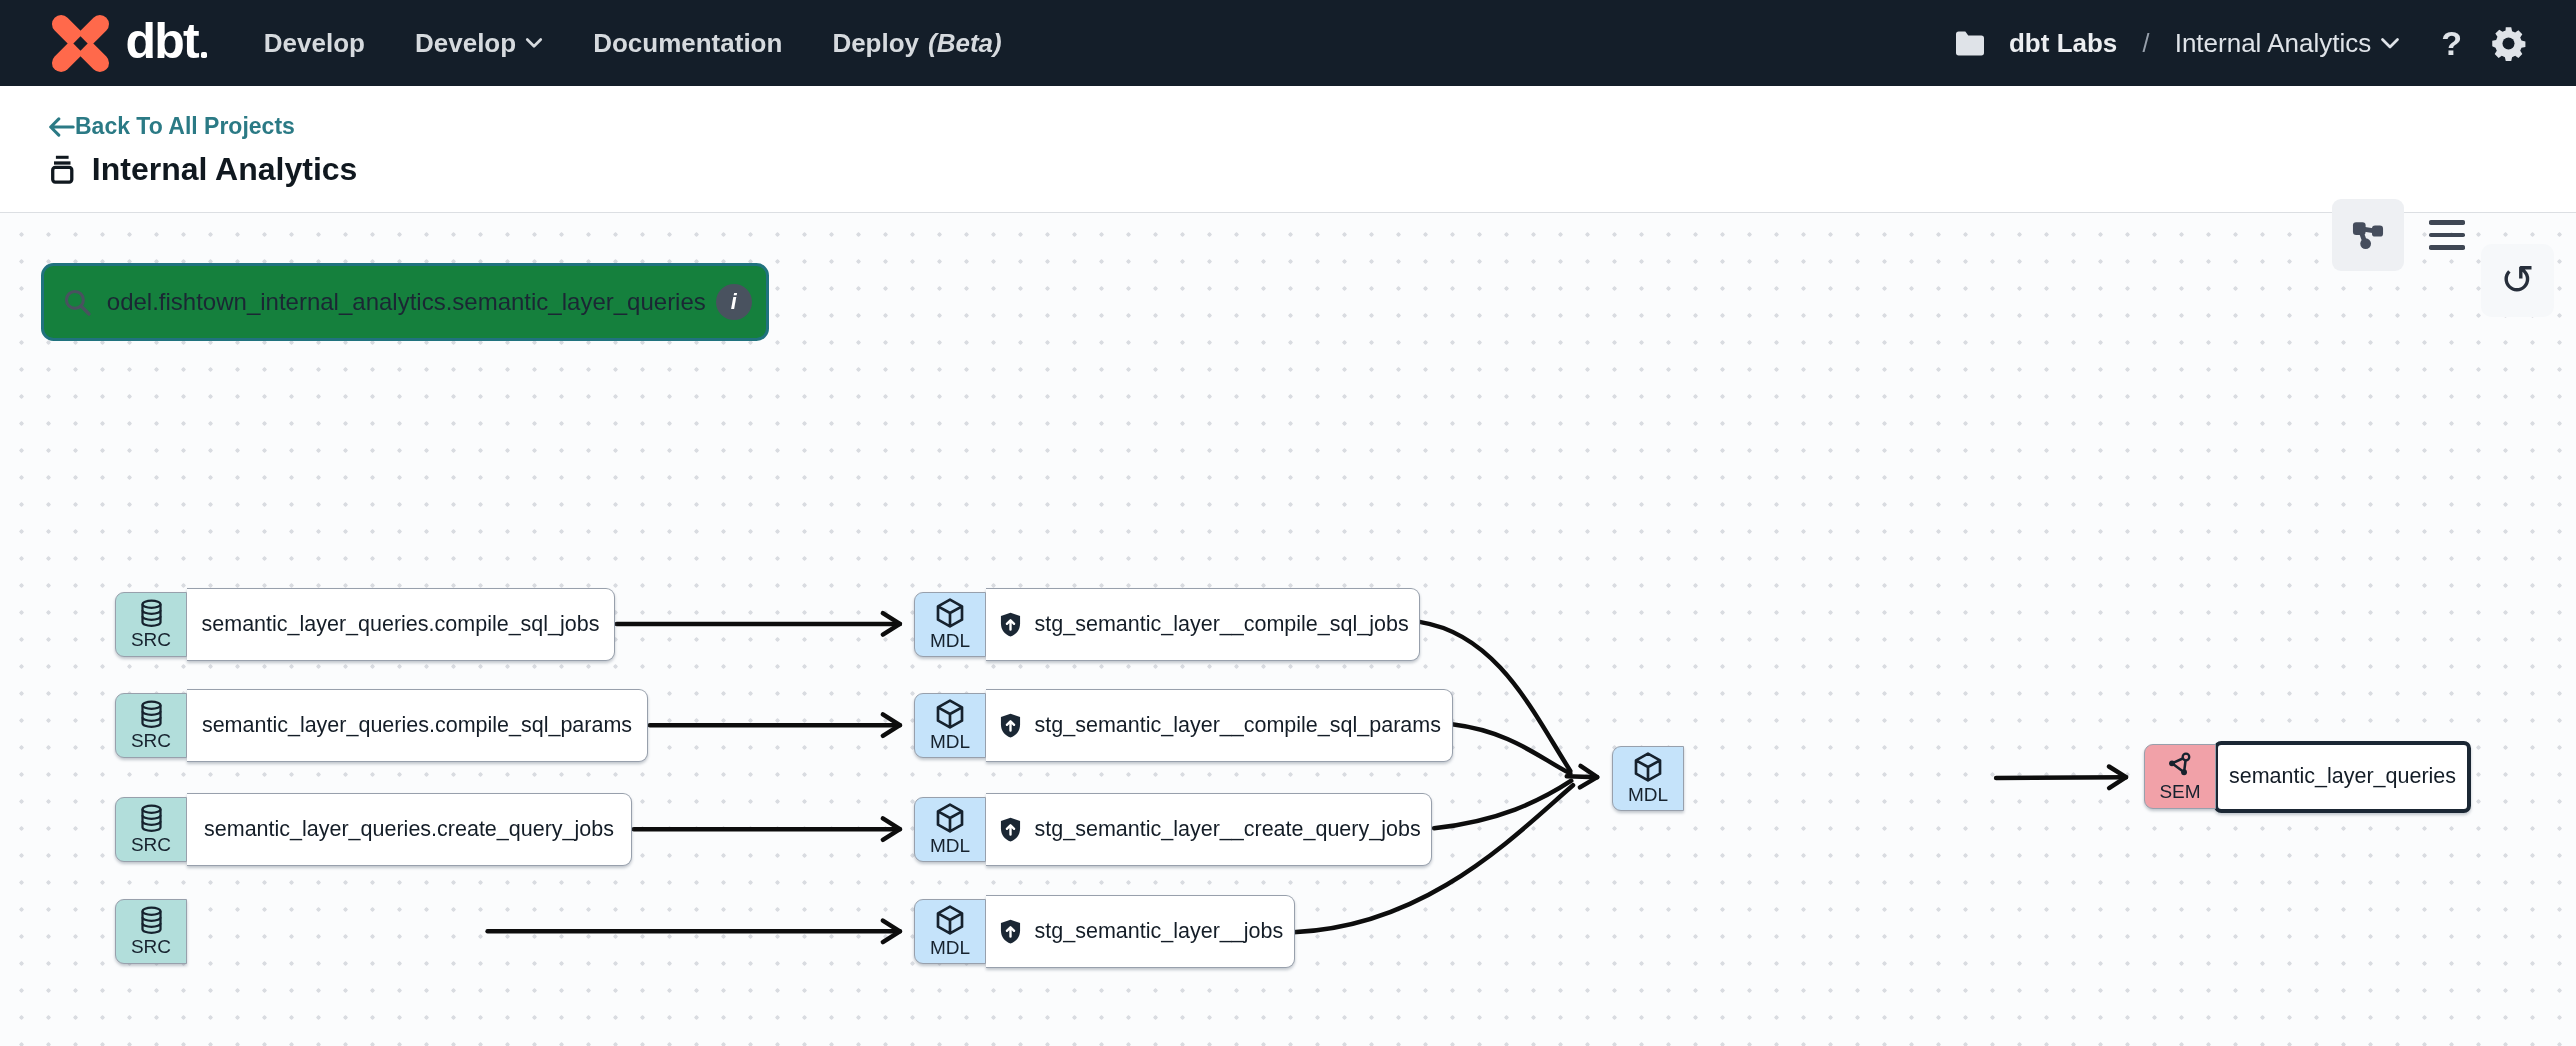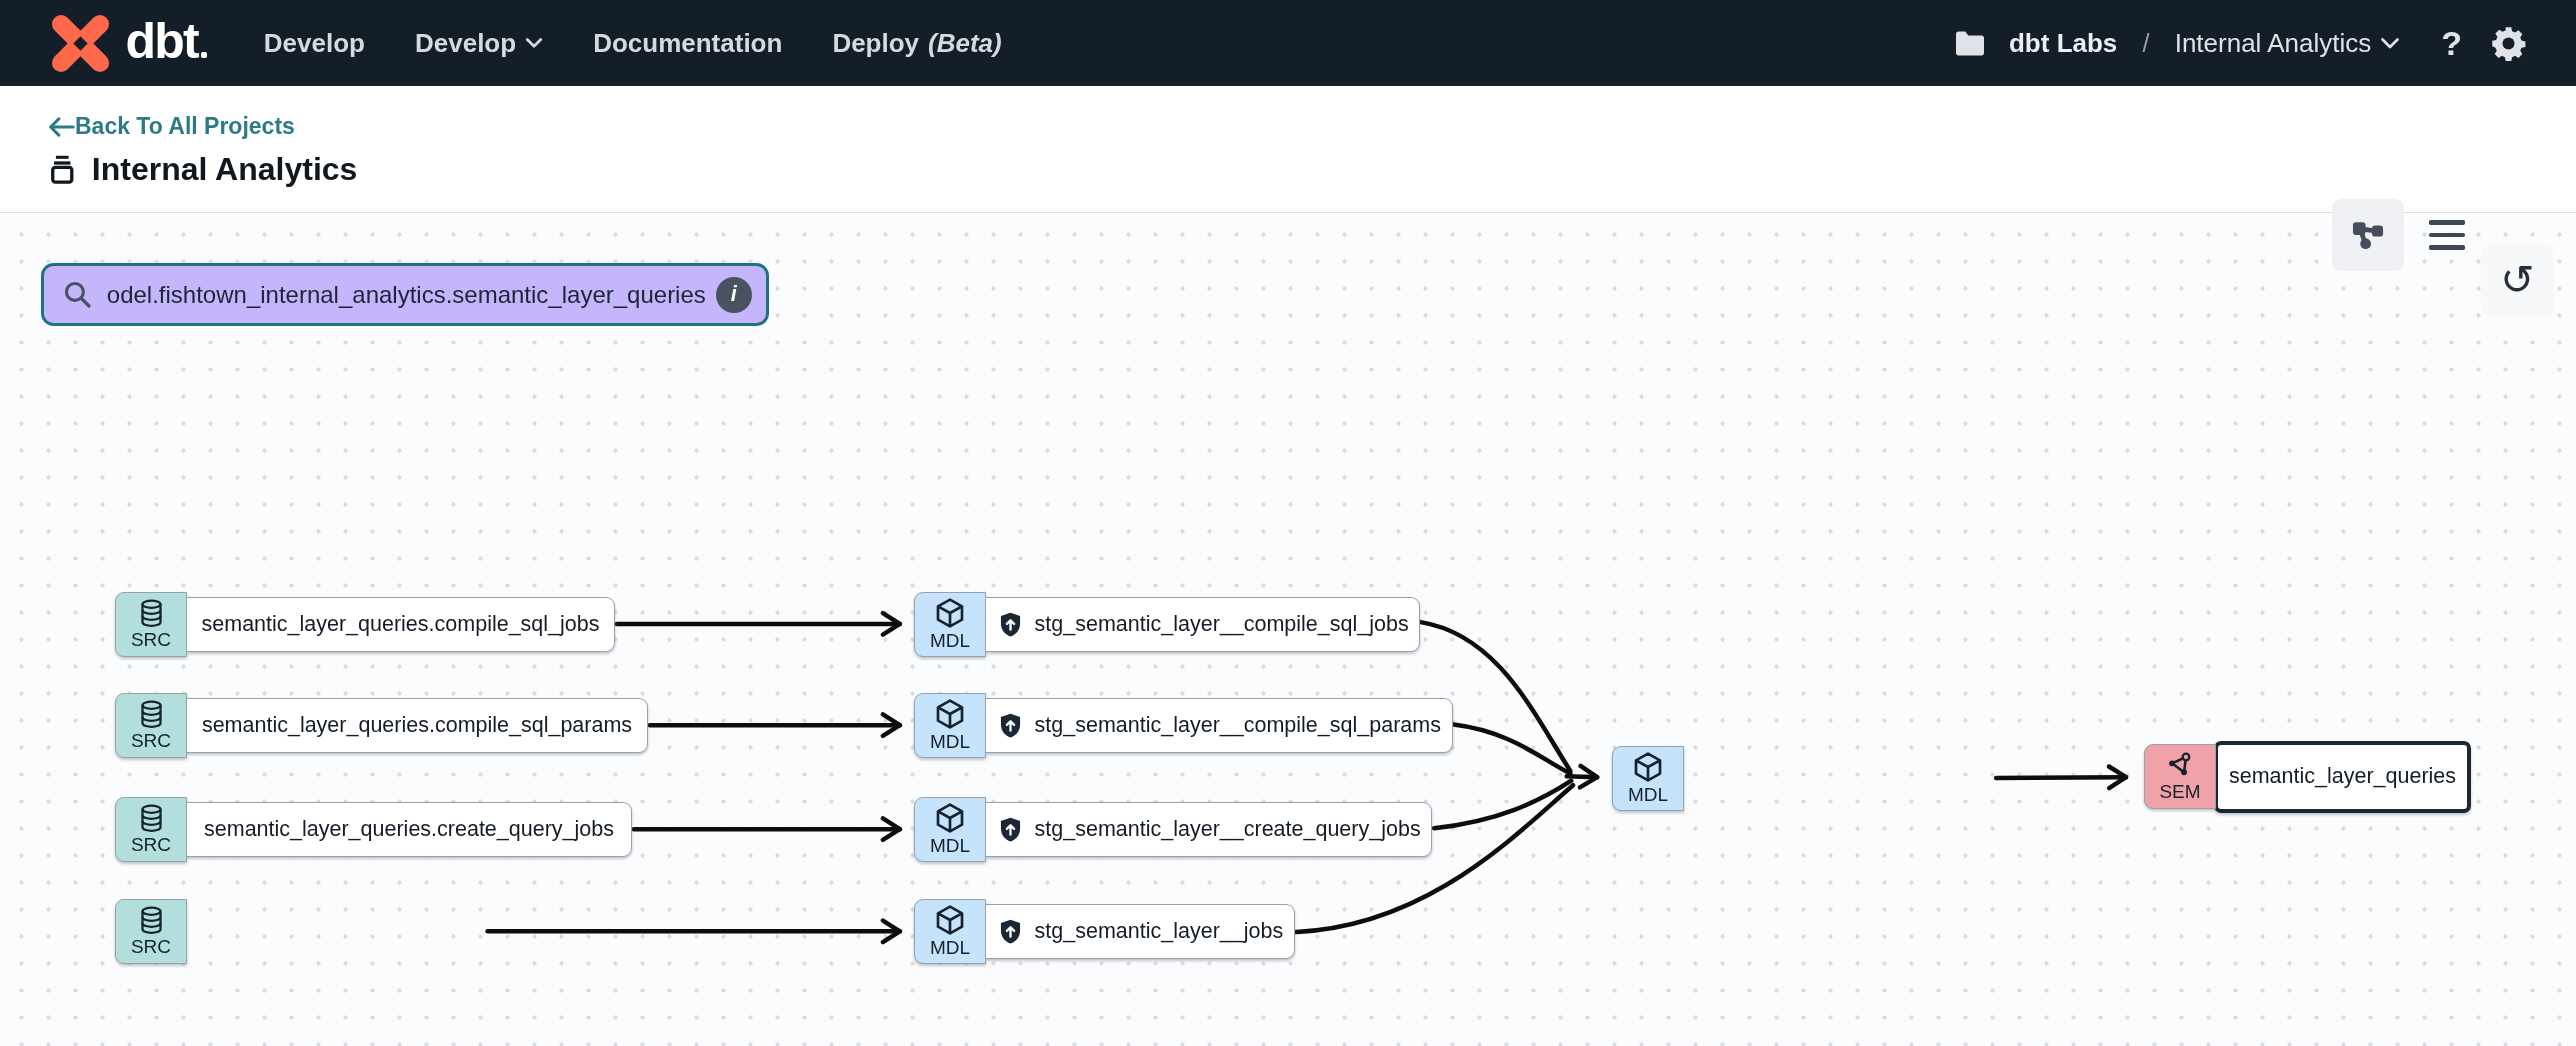--- a/index.html
+++ b/index.html
@@ -33,42 +33,42 @@
   .lineage-btn { width:72px; height:72px; background:#eef0f3; border-radius:9px; display:flex;
                  align-items:center; justify-content:center; cursor:pointer; }
   .menu-btn { width:48px; height:48px; display:flex; flex-direction:column; justify-content:center; gap:8px; cursor:pointer; }
   .menu-btn span { display:block; width:36px; height:4.5px; background:#3f4754; border-radius:1.8px; }
 
   
   .canvas { position:absolute; top:213px; left:0; width:100%; height:834px; background:#fbfcfd;
             background-image:radial-gradient(circle,#d9dce1 1.9px,transparent 2.3px);
             background-size:27px 27px; background-position:8px 8px; }
 
-  .search-box { position:absolute; left:41px; top:263px; width:728px; height:63px; background:#c4b5fd;
+  .search-box { position:absolute; left:41px; top:263px; width:728px; height:78px; background:#15803d;
                 border:3.6px solid #20727e; border-radius:12.5px; display:flex; align-items:center;
                 padding:0 14.3px 0 18px; z-index:3; cursor:text; }
   .search-text { font-size:24px; color:#1b2734; margin-left:14.3px; white-space:nowrap; overflow:hidden;
                  text-decoration:underline dotted #e25544 2.7px; text-underline-offset:6.3px; }
   .info-btn { margin-left:auto; flex:none; width:36px; height:36px; border-radius:50%; background:#49525f;
               color:#fff; font-size:21.5px; font-weight:700; display:flex; align-items:center; justify-content:center;
               font-style:italic; cursor:pointer; }
   .reset-btn { position:absolute; left:2481px; top:244px; width:73px; height:73px; background:#f6f8fa;
                border-radius:10.8px; display:flex; align-items:center; justify-content:center; z-index:3; cursor:pointer; }
   .reset-glyph { font-family:"DejaVu Sans",sans-serif; font-size:41px; color:#272f3b; line-height:1; }
 
   
   .edges { position:absolute; top:0; left:0; width:2576px; height:1047px; z-index:1; pointer-events:none; }
 
   
   .node { position:absolute; height:65px; display:flex; align-items:center; z-index:2; cursor:pointer;
           filter:drop-shadow(0 2.7px 1.8px rgba(120,130,145,.45)); }
   .badge { width:72px; height:65px; flex:none; display:flex; flex-direction:column; align-items:center;
            justify-content:center; gap:0.9px; border:1.8px solid #98a0ac; border-radius:9px 0 0 9px; z-index:2;text-align:right; }
   .badge-label { font-size:19px; font-weight:500; color:#16222e; letter-spacing:0; }
-  .nbody { height:55px; flex:1; display:flex; align-items:center; justify-content:center; gap:10.8px;
+  .nbody { height:73px; flex:1; display:flex; align-items:center; justify-content:center; gap:10.8px;
            background:#fff; border:1.8px solid #98a0ac; border-left:none; border-radius:0 9px 9px 0;
            font-size:21.5px; color:#141d27; white-space:nowrap; padding:0 10.8px; }
   .src .badge { background:#b2dedb; }
   .mdl .badge { background:#c5e3fa; }
   .sem .badge { background:#f1a1a8; }
   .sem .nbody { border:4.5px solid #1b2734; border-radius:7.2px; height:72px; margin-left:-1.8px; z-index:1; }
 </style>
 </head>
 <body>
 

